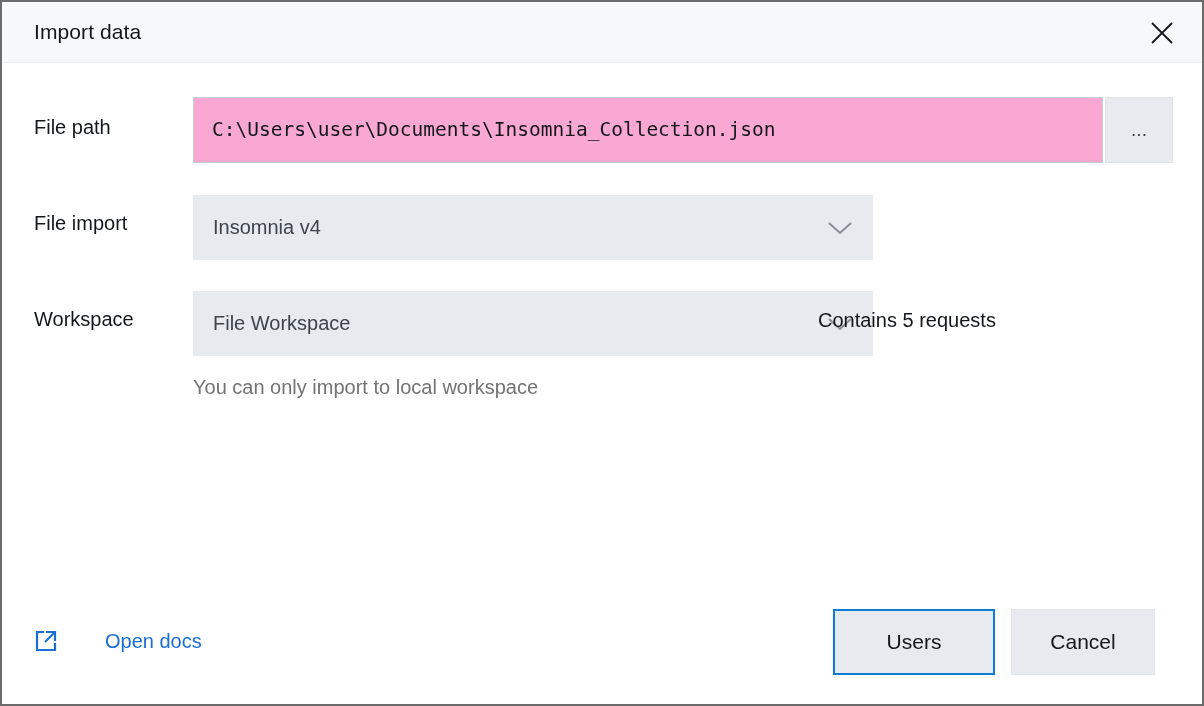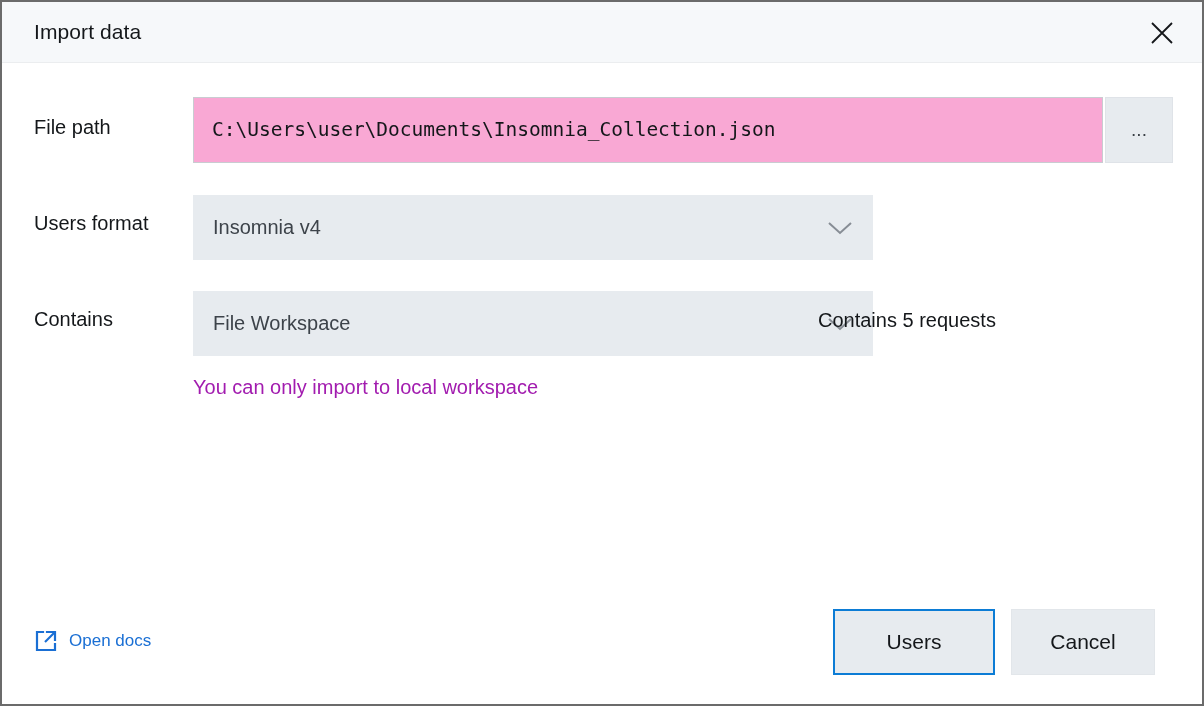--- a/index.html
+++ b/index.html
@@ -141,39 +141,40 @@
     font-size: 20px;
     color: #14171a;
     white-space: nowrap;
     text-align: center;
   }
   #helper-text {
     position: absolute;
     left: 191px;
     top: 312px;
     font-size: 20px;
-    color: #a21caf;
+    color: #737373;
     white-space: nowrap;
   }
 
   
   #open-docs {
     position: absolute;
     left: 32px;
     top: 562px;
     height: 30px;
     display: flex;
     align-items: center;
     gap: 11px;
     cursor: pointer;
   }
   #open-docs-label {
-    font-size: 17px;
+    font-size: 20px;
     color: #1a6fd4;
     white-space: nowrap;
+    margin-left: 36px;
   }
   #external-link-icon svg { display: block; }
 
   .footer-button {
     position: absolute;
     top: 545px;
     height: 66px;
     background: #e7ebef;
     display: flex;
     align-items: center;
@@ -206,31 +207,31 @@
       </svg>
     </div>
   </div>
 
   <div id="body-area">
 
     <div class="row-label" style="top:52px">File path</div>
     <div id="filepath-input" title="C:\Users\user\Documents\Insomnia_Collection.json">C:\Users\user\Documents\Insomnia_Collection.json</div>
     <div id="browse-button">...</div>
 
-    <div class="row-label" style="top:148px">Users format</div>
+    <div class="row-label" style="top:148px">File import</div>
     <div class="dropdown" style="top:131px">
       <span class="dropdown-value">Insomnia v4</span>
       <span class="chevron">
         <svg width="30" height="18" viewBox="0 0 30 18" aria-hidden="true">
           <path d="M4 4 L15 14 L26 4" stroke="#878d95" stroke-width="2" fill="none"></path>
         </svg>
       </span>
     </div>
 
-    <div class="row-label" style="top:244px">Contains</div>
+    <div class="row-label" style="top:244px">Workspace</div>
     <div class="dropdown" style="top:227px">
       <span class="dropdown-value">File Workspace</span>
       <span class="chevron">
         <svg width="30" height="18" viewBox="0 0 30 18" aria-hidden="true">
           <path d="M4 4 L15 14 L26 4" stroke="#878d95" stroke-width="2" fill="none"></path>
         </svg>
       </span>
     </div>
     <div id="workspace-note" style="top:245px">Contains 5 requests</div>
     <div id="helper-text">You can only import to local workspace</div>

